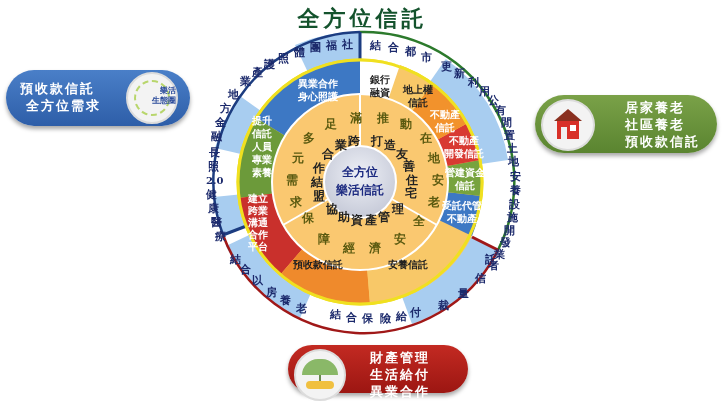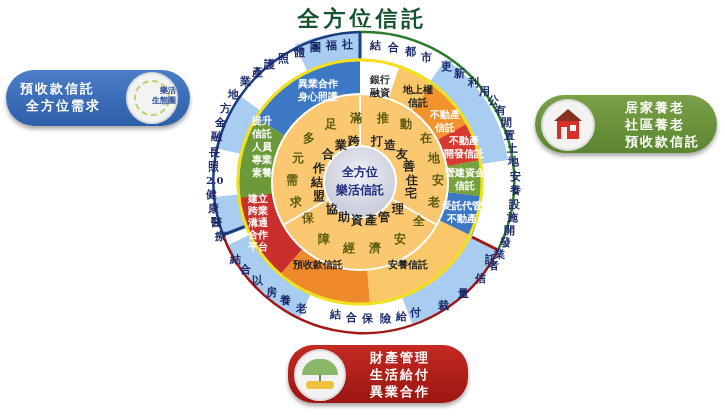--- a/index.html
+++ b/index.html
@@ -22,22 +22,22 @@
   }
   .pill .lines { position: absolute; font-size: 13px; line-height: 17px; letter-spacing: 2px; }
   .pill .emblem {
     position: absolute; border-radius: 50%; background: #f3f3f3;
     border: 2px solid #dcdcdc;
   }
   #pill-left { left: 6px; top: 70px; width: 184px; height: 56px;
     background: linear-gradient(#4a7fc8, #2e5ea8); }
   #pill-right { left: 535px; top: 67px; width: 182px; height: 58px;
     background: linear-gradient(#7aa148, #5a8430); margin-top: 28px; }
-  #pill-bottom { left: 288px; top: 345px; width: 180px; height: 58px;
-    background: linear-gradient(#c32a22, #9c1612); border-radius: 25px; }
+  #pill-bottom { left: 288px; top: 345px; width: 180px; height: 48px;
+    background: linear-gradient(#c32a22, #9c1612); }
   .pill .lines span { display: block; }
   .svg-text { font-family: "DejaVu Serif", "Liberation Serif", serif; font-weight: bold; }
   .sans { font-family: "DejaVu Sans", "Liberation Sans", sans-serif; font-weight: bold; }
 </style>
 </head>
 <body>
 
 <div class="title">全方位信託</div>
 
 <svg class="wheel" width="725" height="416" viewBox="0 0 725 416">

